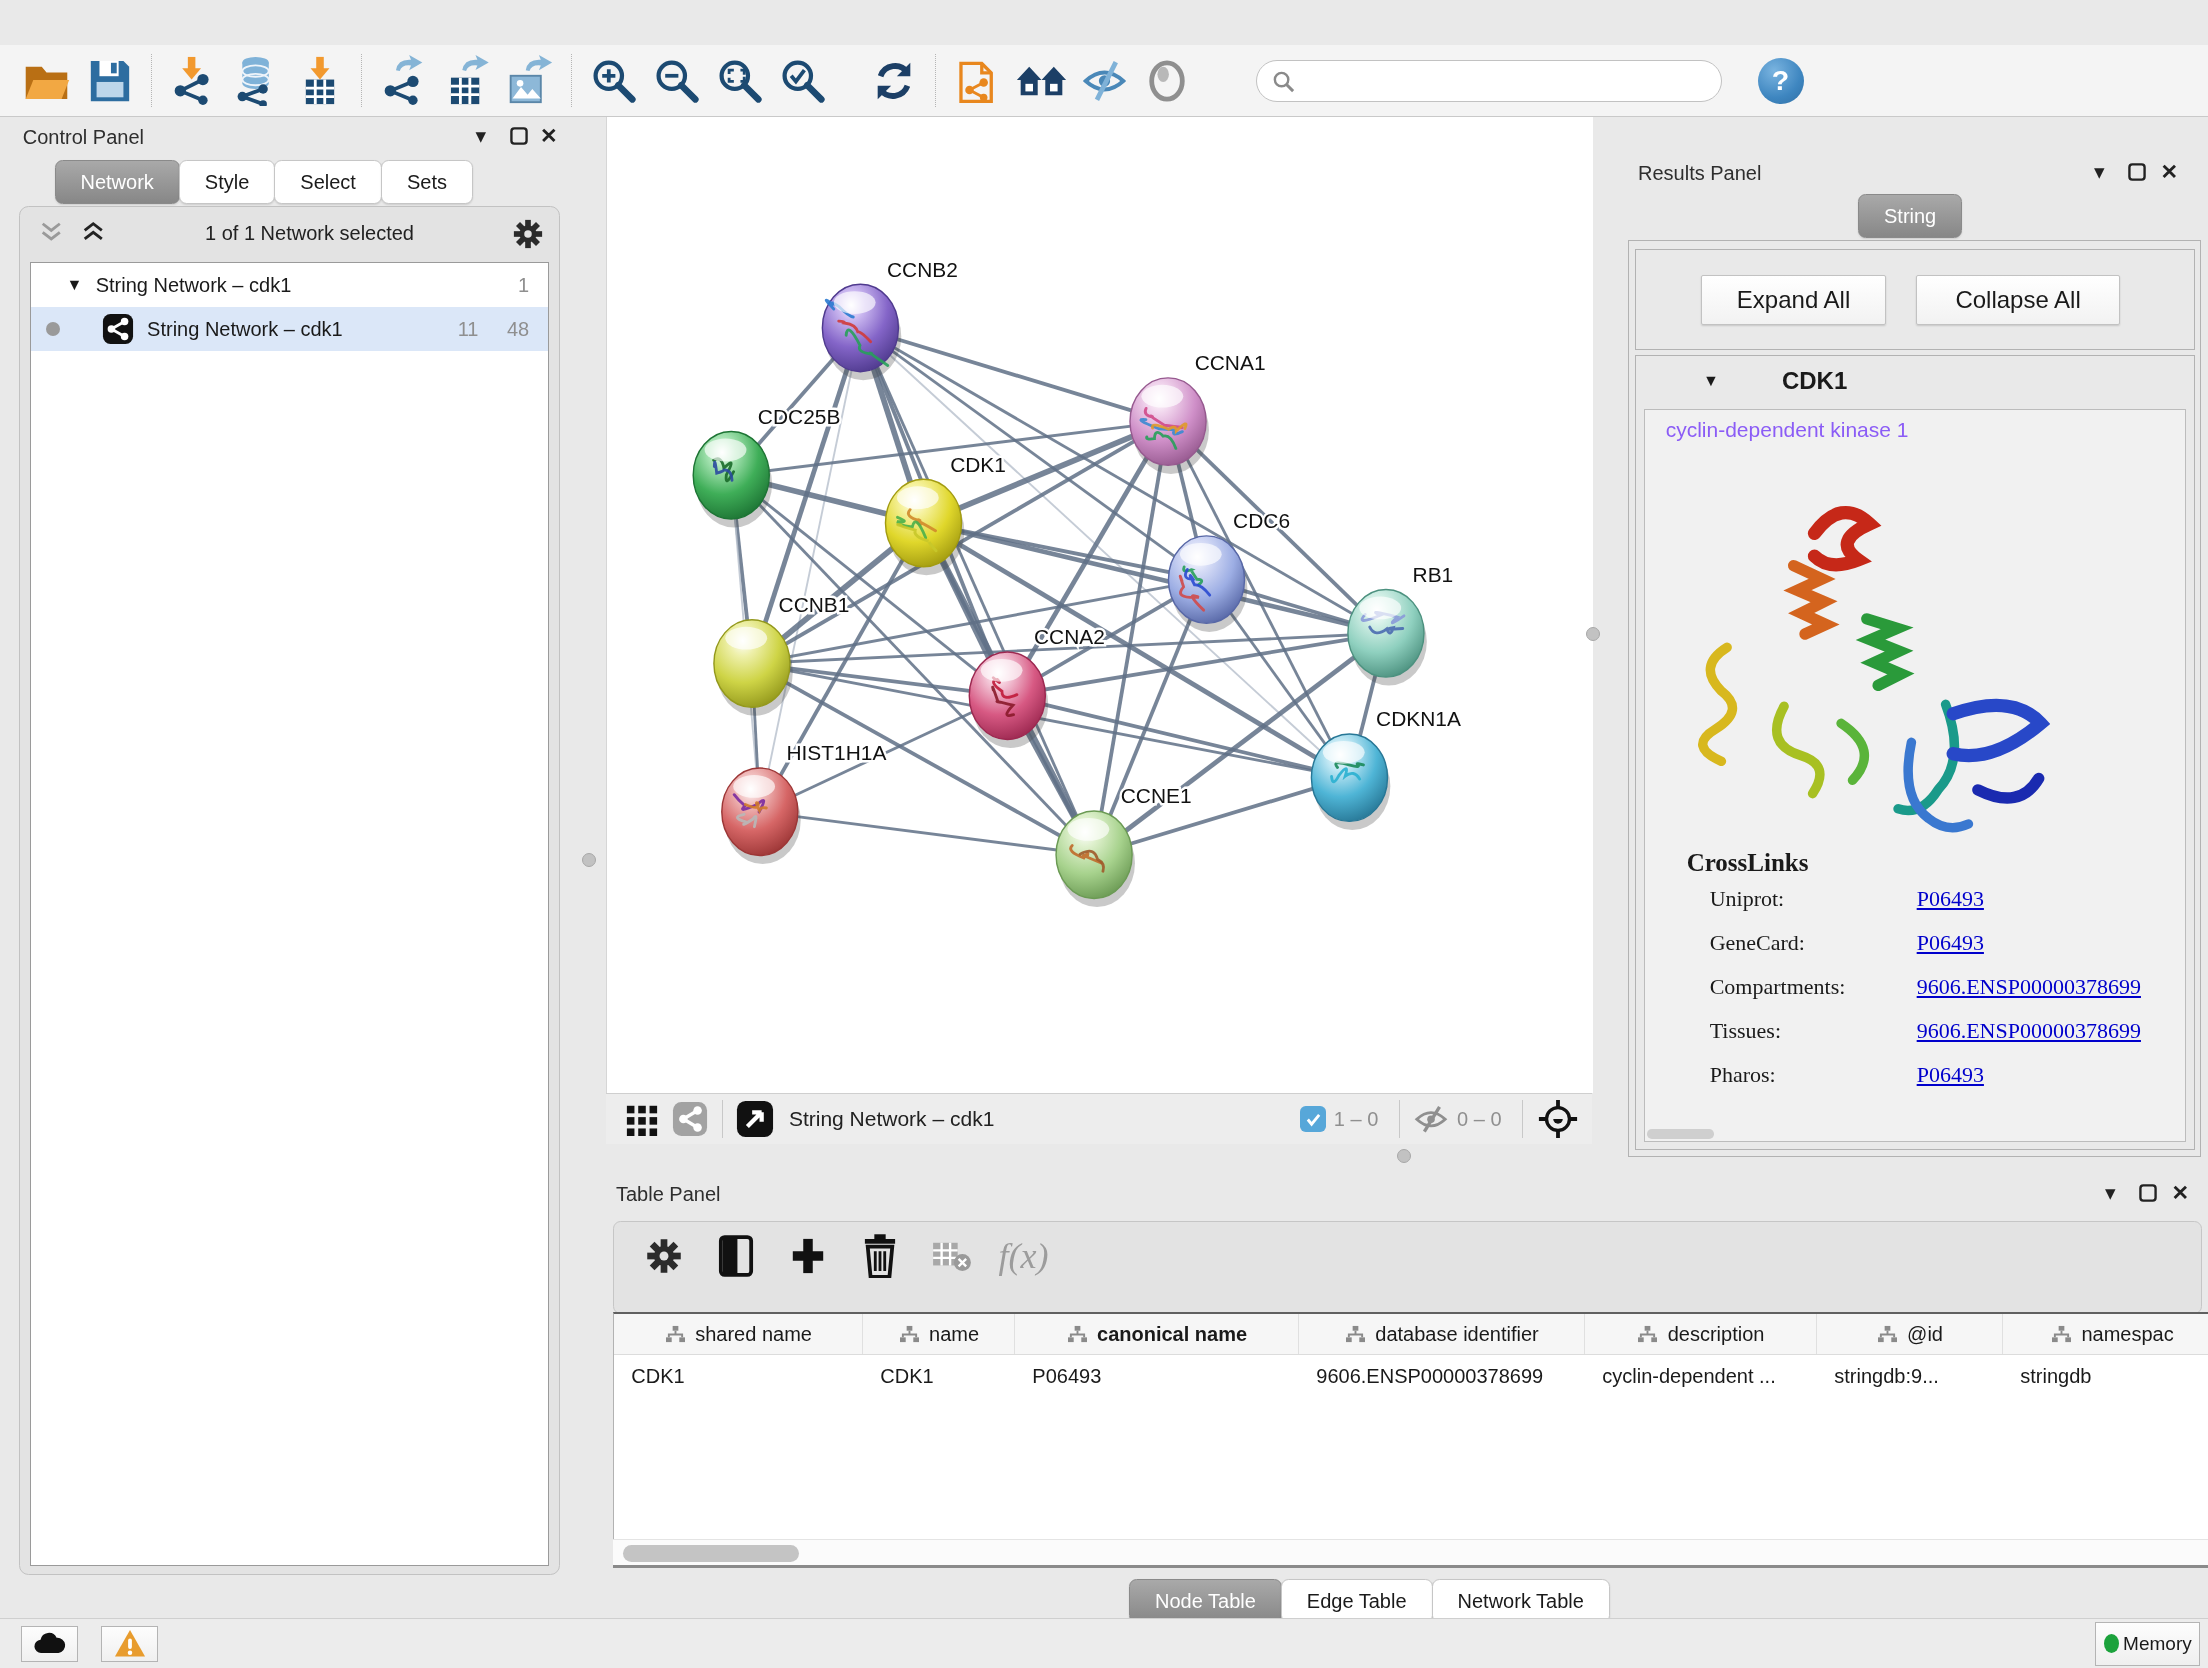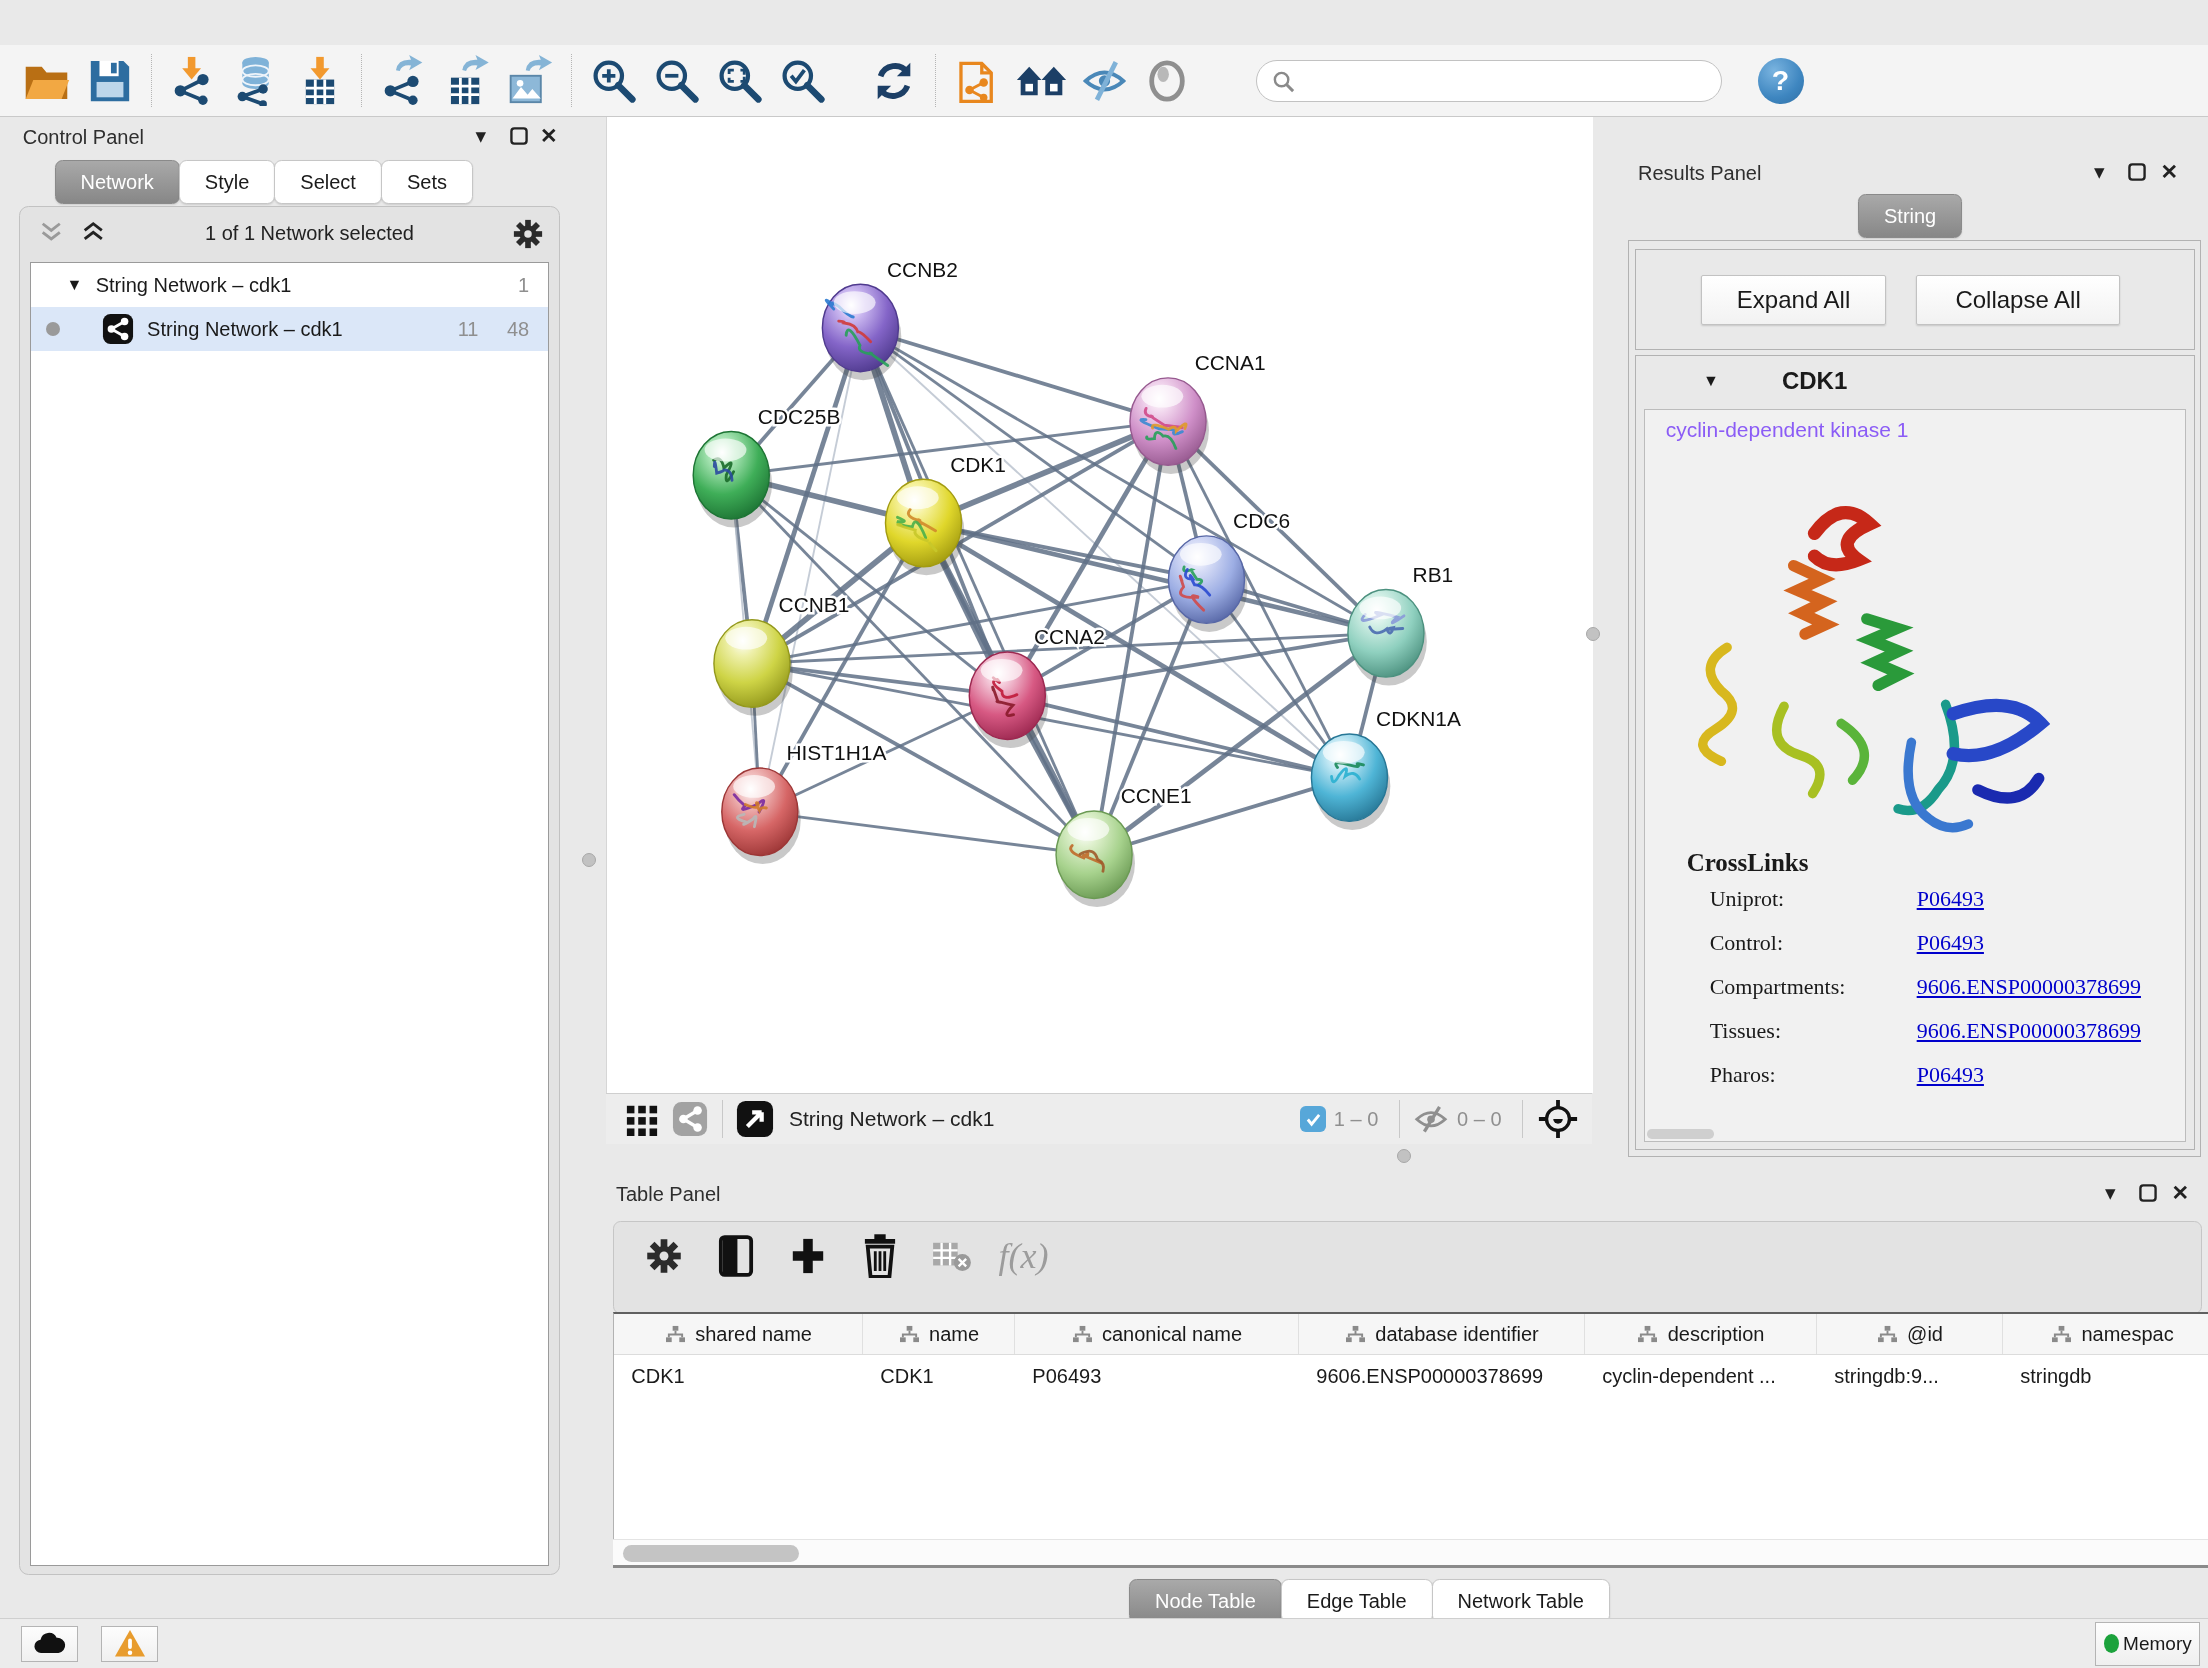--- a/index.html
+++ b/index.html
@@ -608,21 +608,21 @@
             <path d="M252 278 q-12 58 18 80 q20 16 42 6" stroke="#3a78d0" stroke-width="10"></path>
           </svg>
           <div class="crosslinks">
             <div class="cl-title">CrossLinks</div>
             <div id="crosslinks-rows">
                 <div class="cl-row">
                   <span class="cl-label">Uniprot:</span>
                   <span class="cl-link">P06493</span>
                 </div>
                 <div class="cl-row">
-                  <span class="cl-label">Control:</span>
+                  <span class="cl-label">GeneCard:</span>
                   <span class="cl-link">P06493</span>
                 </div>
                 <div class="cl-row">
                   <span class="cl-label">Compartments:</span>
                   <span class="cl-link">9606.ENSP00000378699</span>
                 </div>
                 <div class="cl-row">
                   <span class="cl-label">Tissues:</span>
                   <span class="cl-link">9606.ENSP00000378699</span>
                 </div>
@@ -709,21 +709,21 @@
           </div>
           <div class="th" style="width: 152px;">
             <svg width="21" height="19" viewBox="0 0 22 20">
               <rect x="8" y="1" width="6" height="5" fill="#8a8a8a"></rect>
               <rect x="1" y="13" width="6" height="5" fill="#8a8a8a"></rect>
               <rect x="15" y="13" width="6" height="5" fill="#8a8a8a"></rect>
               <path d="M11 6 v4 M4 13 v-3 h14 v3" stroke="#8a8a8a" stroke-width="2" fill="none"></path>
             </svg>
             <span>name</span>
           </div>
-          <div class="th" style="width: 284px;">
+          <div class="th" style="width: 284px; font-weight: bold;">
             <svg width="21" height="19" viewBox="0 0 22 20">
               <rect x="8" y="1" width="6" height="5" fill="#8a8a8a"></rect>
               <rect x="1" y="13" width="6" height="5" fill="#8a8a8a"></rect>
               <rect x="15" y="13" width="6" height="5" fill="#8a8a8a"></rect>
               <path d="M11 6 v4 M4 13 v-3 h14 v3" stroke="#8a8a8a" stroke-width="2" fill="none"></path>
             </svg>
             <span>canonical name</span>
           </div>
           <div class="th" style="width: 286px;">
             <svg width="21" height="19" viewBox="0 0 22 20">

